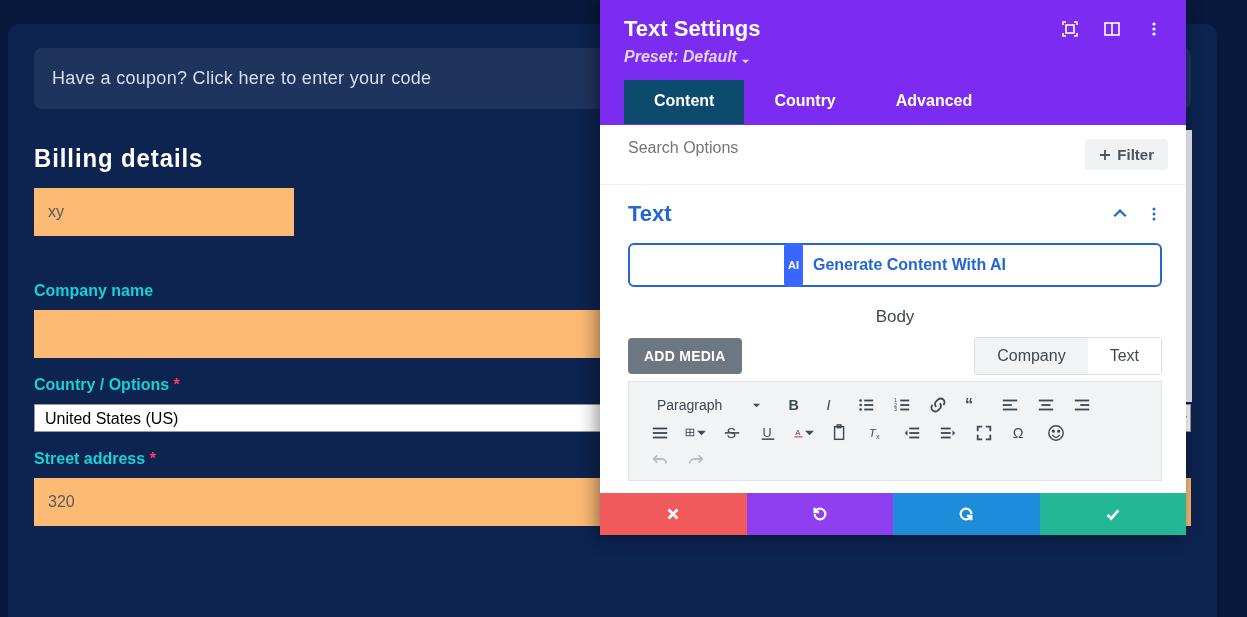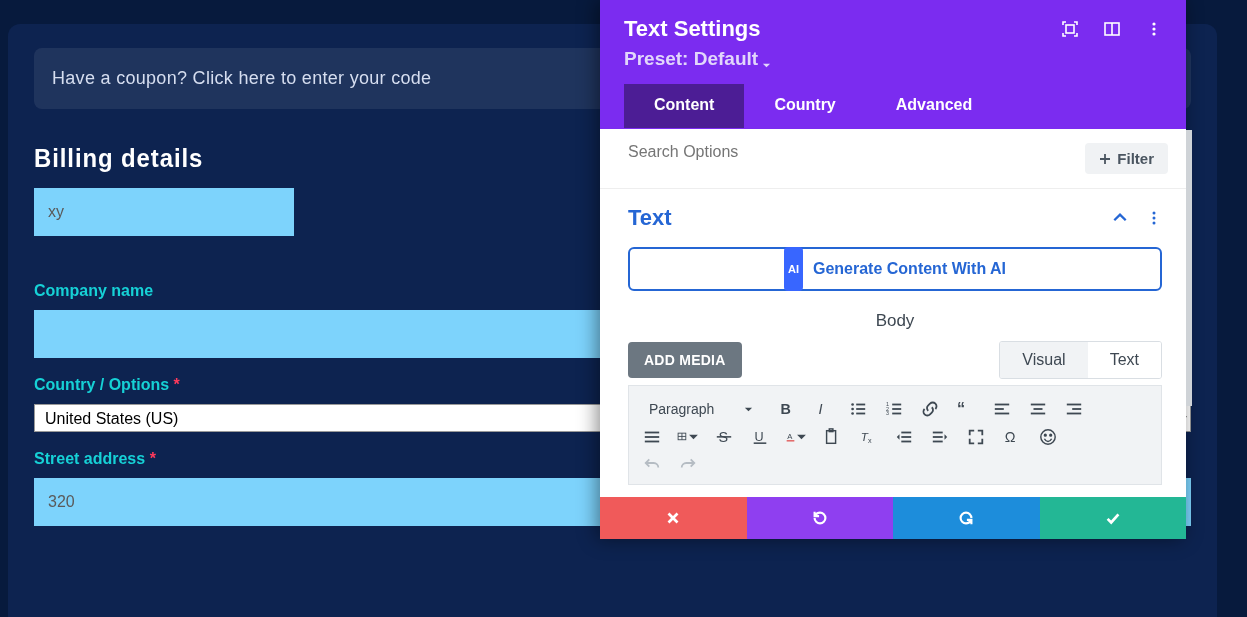--- a/index.html
+++ b/index.html
@@ -44,21 +44,21 @@
   .field-label {
     color: #16d1d6;
     font-weight: 700;
     font-size: 16px;
     margin-bottom: 10px;
     display: block;
   }
   .req { color: #ff3a5c; }
   .text-input, .select-input {
     width: 100%;
-    background: #7dd3fc;
+    background: #fdba74;
     border: none;
     height: 48px;
     font-size: 16px;
     padding: 8px 14px;
     color: #5a5a5a;
   }
   .text-input.wide { width: 100%; }
   .select-input {
     background: #ffffff;
     color: #000;
@@ -87,41 +87,42 @@
   .panel-header {
     background: #7b2cf0;
     color: #fff;
     padding: 16px 24px 1px 24px;
   }
   .panel-title-row { display:flex; align-items:center; justify-content:space-between; }
   .panel-title { font-size: 22px; font-weight: 700; }
   .panel-icons { display:flex; gap: 26px; align-items: center; }
   .hicon { width: 16px; height: 16px; cursor:pointer; display:inline-flex; align-items:center; justify-content:center; }
   .panel-preset {
-    font-size: 19px;
+    font-size: 16px;
     font-weight: 600;
     color: #e2d6fb;
     margin-top: 6px;
     display: inline-flex;
     align-items: flex-end;
     gap: 4px;
     cursor:pointer;
+    font-style:italic;
   }
   .panel-tabs {
     display: flex;
     margin-top: 14px;
   }
   .panel-tab {
     padding: 12px 30px 14px 30px;
     font-weight: 700;
     font-size: 16px;
     color: #fff;
     cursor: pointer;
   }
-  .panel-tab.active { background: #4c1d95; text-align: right; }
+  .panel-tab.active { background: #0c4a6e; text-align: right; }
   
   .panel-search {
     display:flex; align-items:flex-start;
     padding: 14px 18px 14px 28px;
     border-bottom: 1px solid #eee;
   }
   .panel-search input {
     flex: 1; border: none; outline: none;
     font-size: 16px; color: #6d7882;
     background: transparent;
@@ -173,21 +174,21 @@
   }
   .vt-tabs { display:flex; border:1px solid #d9dee3; border-radius:3px; overflow:hidden; }
   .vt-tab {
     padding: 9px 22px; font-size:16px; color:#3e4852; cursor:pointer;
     background:#fff;
   }
   .vt-tab.active { background:#f1f3f5; }
   
   .rte-bar {
     background:#f1f3f5; border:1px solid #e0e4e8;
-    padding: 6px 12px;
+    padding: 6px 20px;
   }
   .rte-row { display:flex; align-items:center; gap:14px; flex-wrap:nowrap; margin:4px 0; }
   .rte-format {
     width:120px; height:26px;
     display:inline-flex; align-items:center; justify-content:space-between;
     padding:0 8px; font-size:14px; color:#3e4852;
     cursor:pointer;
   }
   .rte-btn { width:22px; height:22px; color:#3e4852; cursor:pointer; display:inline-flex; align-items:center; justify-content:center; }
   .rte-btn svg { width:18px; height:18px; }
@@ -326,21 +327,21 @@
     <div class="ai-btn">
       <span class="ai-badge">AI</span>
       <span>Generate Content With AI</span>
     </div>
 
     <div class="body-label">Body</div>
 
     <div class="media-row">
       <div class="add-media">ADD MEDIA</div>
       <div class="vt-tabs">
-        <div class="vt-tab active">Visual</div>
+        <div class="vt-tab active">Company</div>
         <div class="vt-tab">Text</div>
       </div>
     </div>
 
     <div class="rte-bar">
       <div class="rte-row">
         <div class="rte-format">
           <span>Paragraph</span>
           <svg width="9" height="9" viewBox="0 0 10 10" fill="#3e4852">
               <path d="M1 3l4 4 4-4z"></path>

